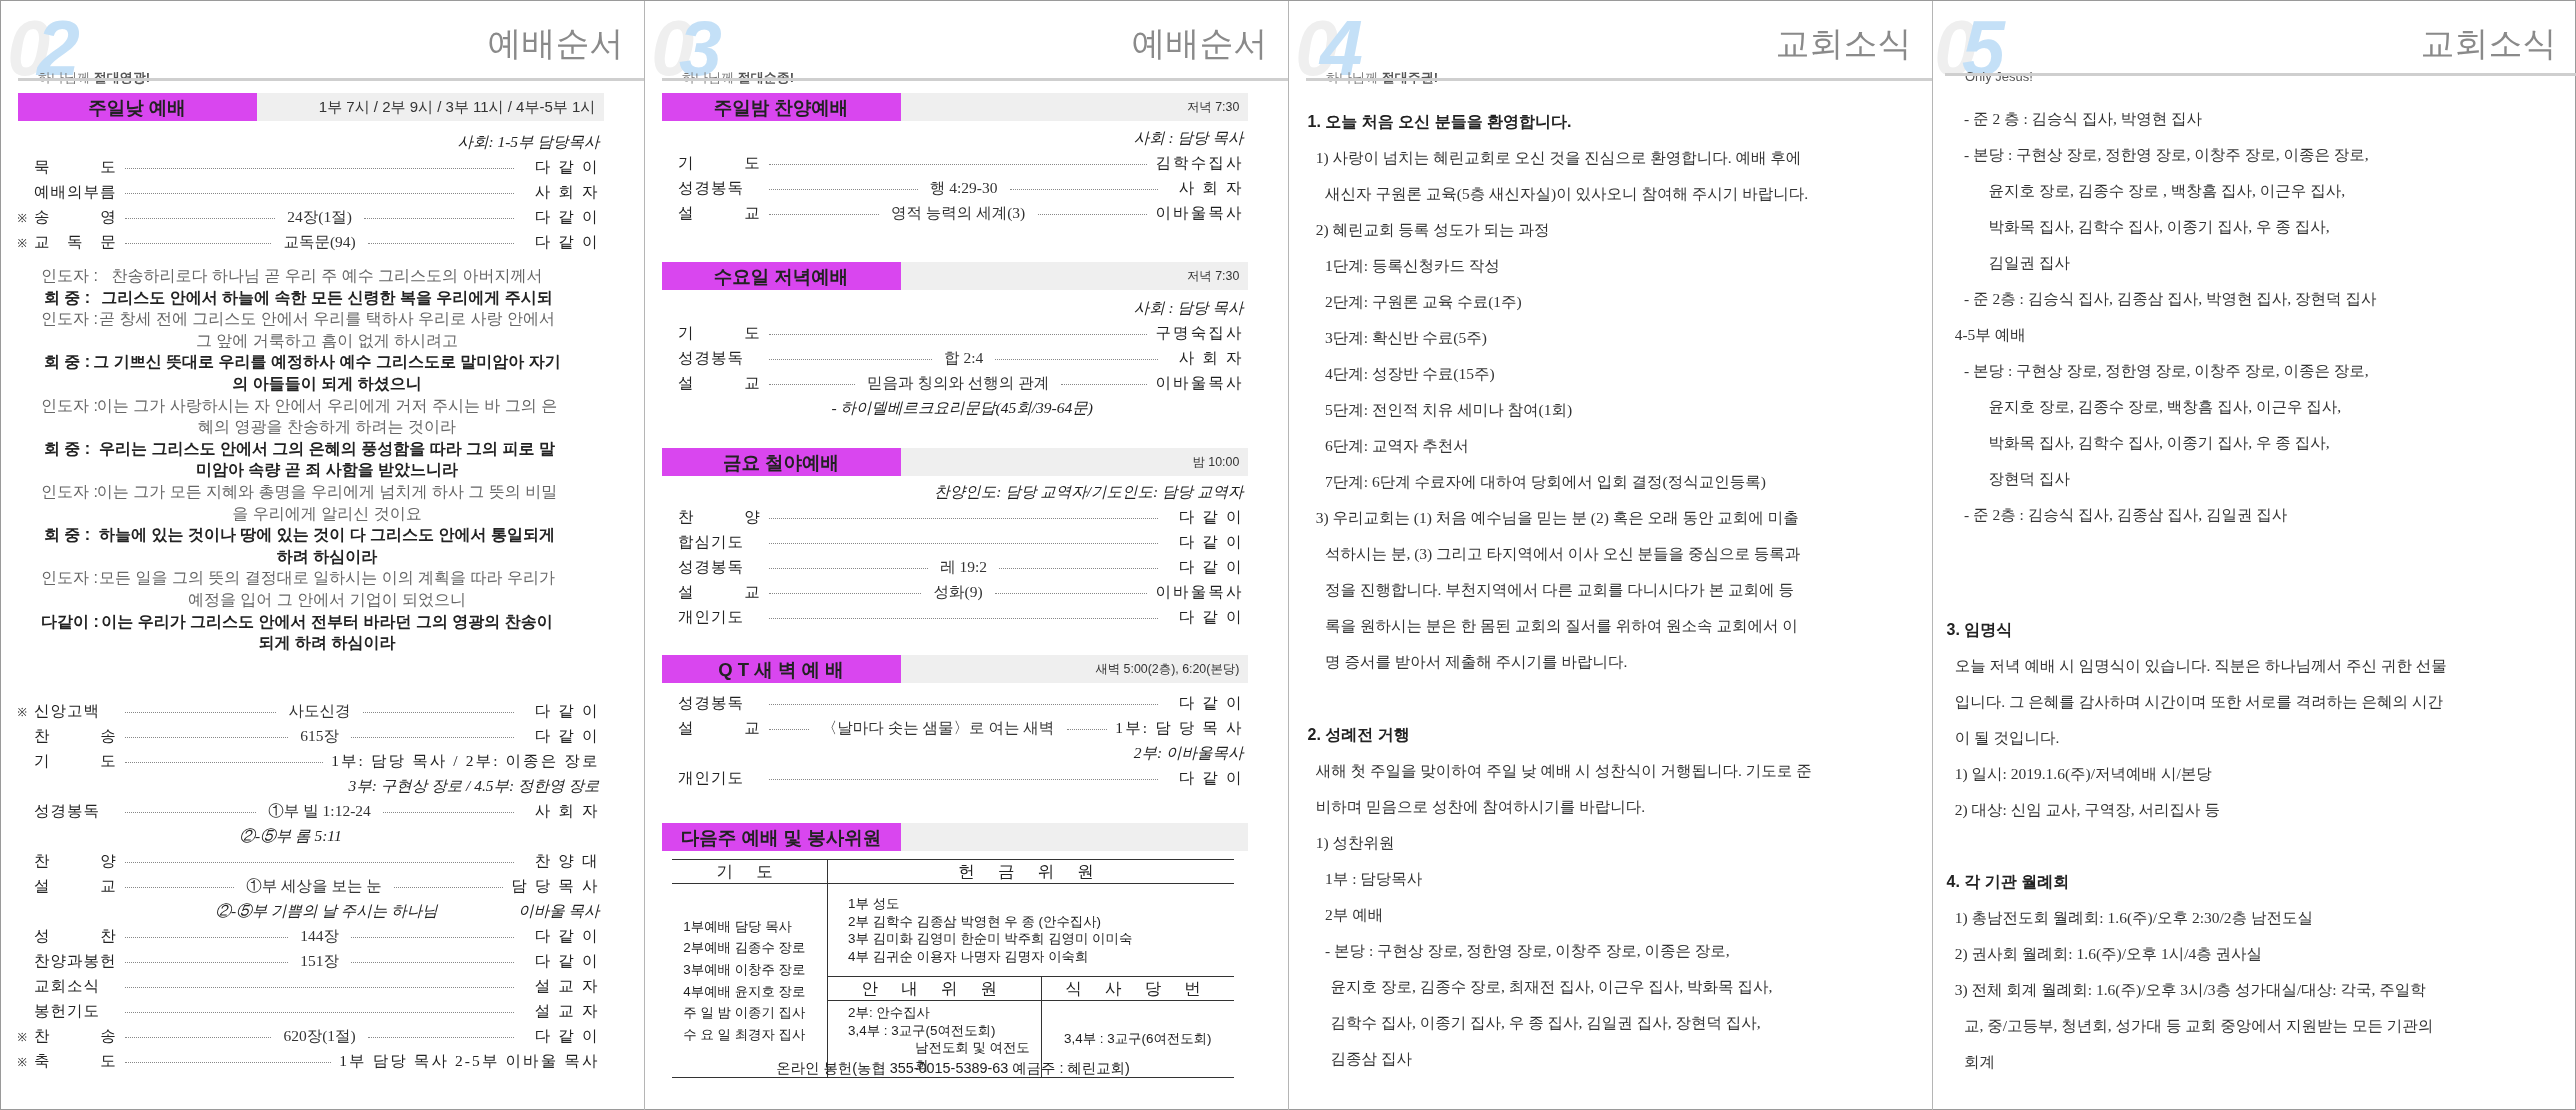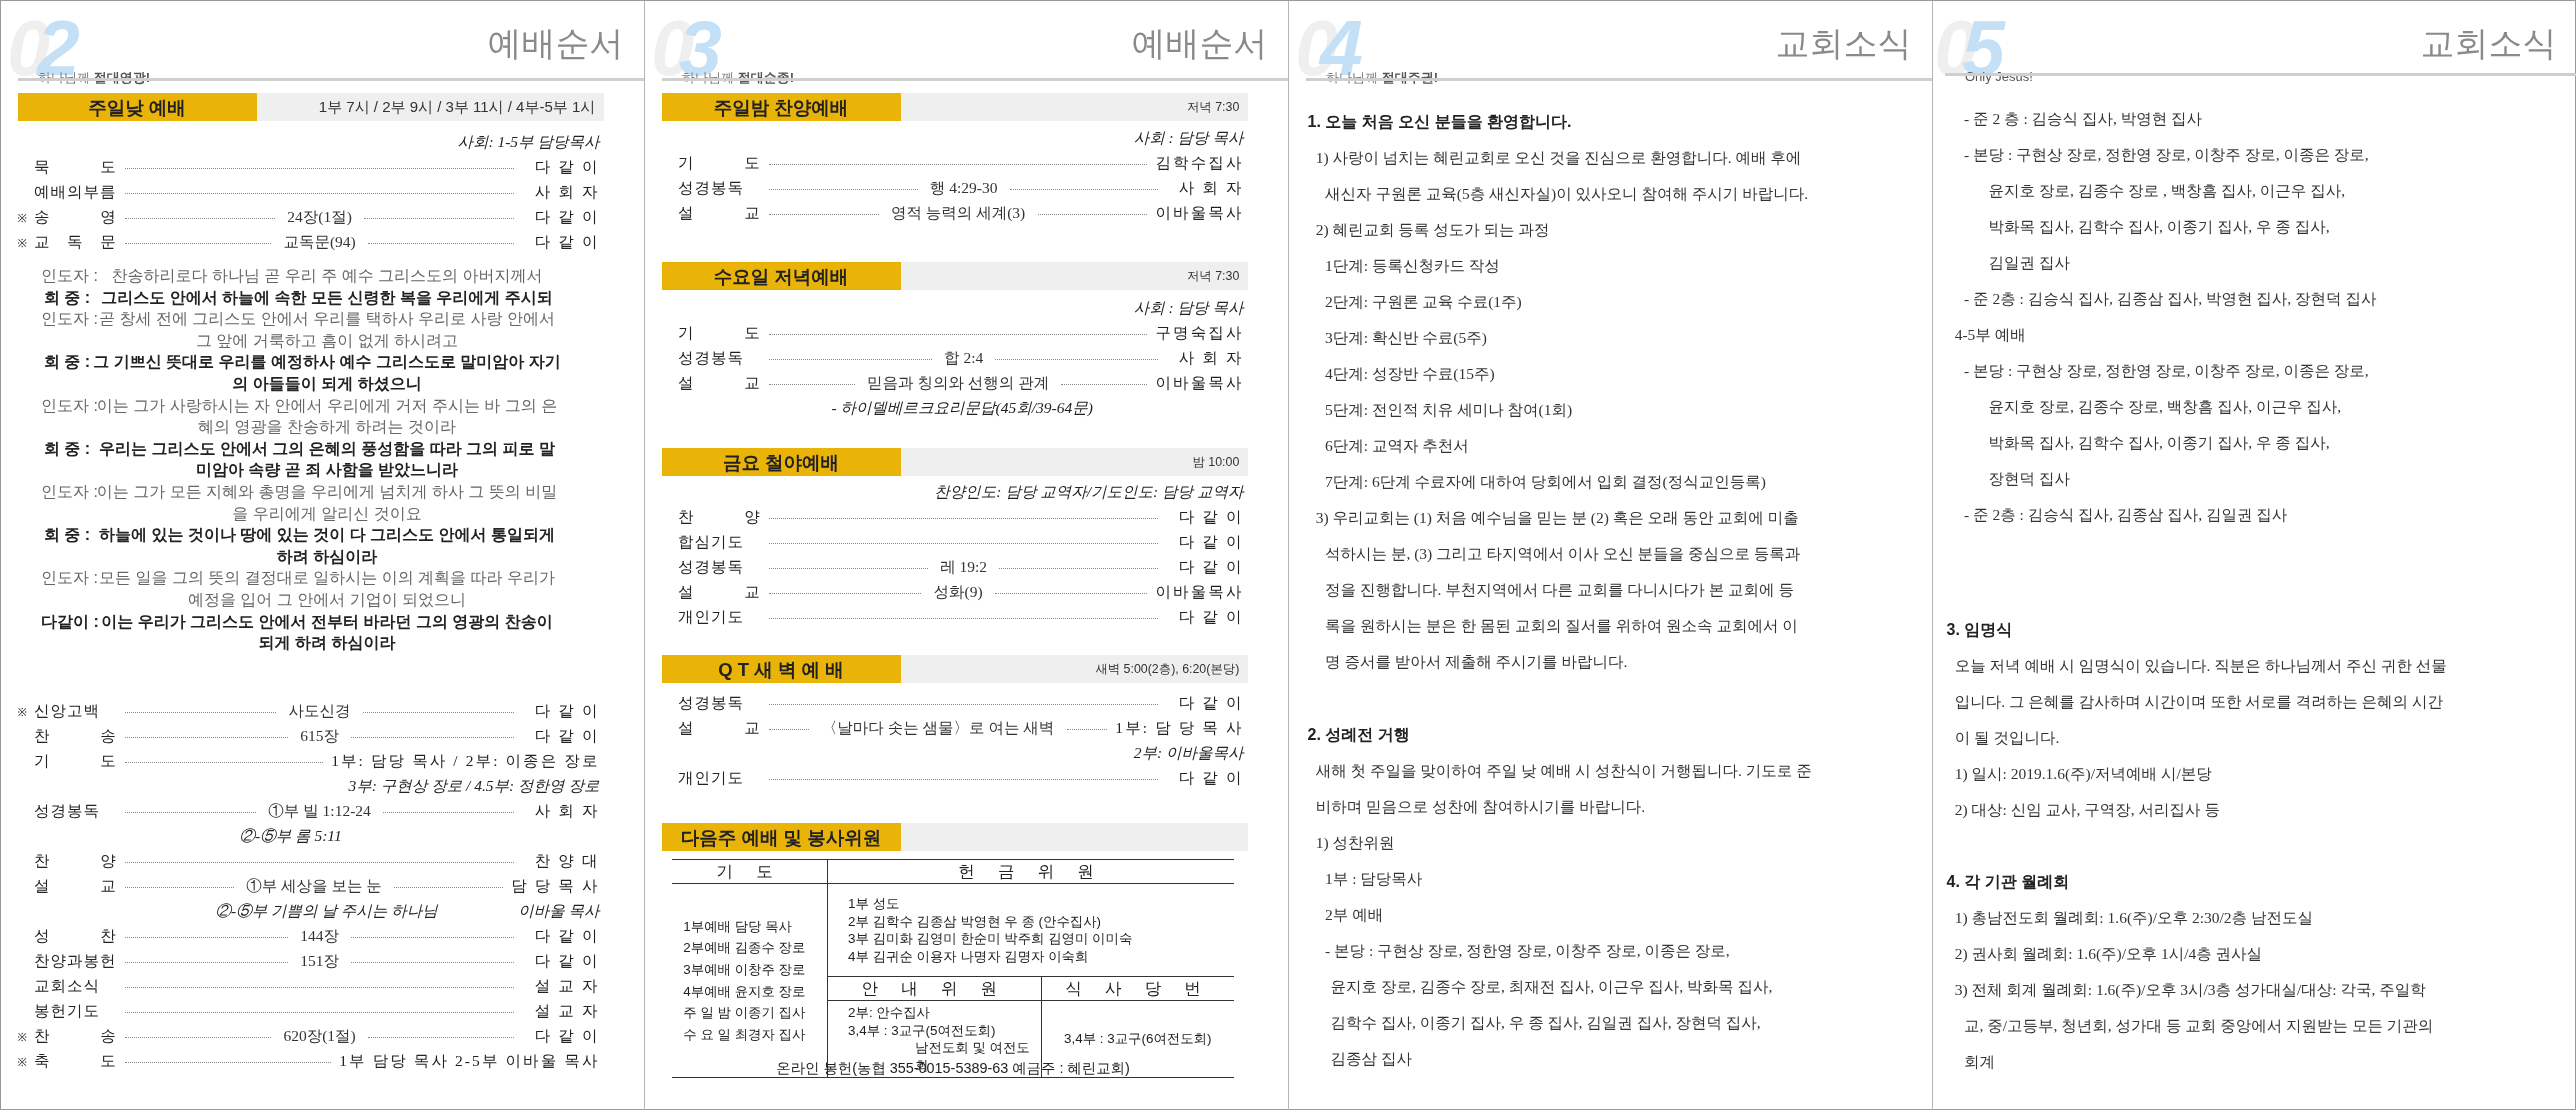--- a/index.html
+++ b/index.html
@@ -14,21 +14,21 @@
   .hdr { position: absolute; left: 0; top: 0; width: 100%; height: 82px; }
   .num0 { position: absolute; left: 6.2px; top: 9.3px; font-size: 77px; font-style: italic; font-weight: bold; color: #efefef; line-height: 1; font-family: "Liberation Sans", sans-serif; }
   .num1 { position: absolute; left: 21.6px; top: 9.3px; font-size: 77px; font-style: italic; font-weight: bold; color: #c4e0f7; line-height: 1; font-family: "Liberation Sans", sans-serif; }
   .slogan { position: absolute; left: 37px; top: 68px; font-size: 13px; color: #777; white-space: nowrap; font-family: "Liberation Sans", sans-serif; }
   .slogan b { color: #555; }
   .ptitle { position: absolute; right: 20.6px; top: 20px; font-size: 34px; color: #8a8a8a; font-family: "DejaVu Serif", serif; }
   .rule { position: absolute; left: 16.5px; right: 0; top: 77px; height: 3.1px; background: #cfcfcf; }
 
   
   .secbar { position: absolute; left: 16.5px; width: 586px; height: 28px; background: #efefef; }
-  .secbar .lbl { position: absolute; left: 0; top: 0; width: 239px; height: 28px; background: #eab308; font-size: 18.5px; font-weight: bold; color: #222; display: flex; align-items: center; justify-content: center; white-space: nowrap; font-family: "Liberation Sans", sans-serif; }
+  .secbar .lbl { position: absolute; left: 0; top: 0; width: 239px; height: 28px; background: #d946ef; font-size: 18.5px; font-weight: bold; color: #222; display: flex; align-items: center; justify-content: center; white-space: nowrap; font-family: "Liberation Sans", sans-serif; }
   .secbar .time { position: absolute; right: 8.2px; top: 0; height: 28px; display: flex; align-items: center; font-size: 12.4px; color: #333; white-space: nowrap; font-family: "Liberation Sans", sans-serif; }
 
   
   .rows { position: absolute; left: 16.5px; width: 582px; }
   .row { display: flex; align-items: center; height: 25px; font-size: 15.5px; color: #222; font-family: "Liberation Serif", serif; white-space: nowrap; }
   .row .mark { width: 7.2px; font-size: 11.3px; }
   .row .name { width: 92px; padding-left: 9.3px; letter-spacing: 1px; text-align-last: justify; text-align: justify; }
   .row .dots { flex: 1; border-bottom: 1.5px dotted #888; margin: 0 8.2px; height: 0; position: relative; top: 1px; }
   .row .mid { padding: 0 4.1px; font-size: 15.5px; color: #333; }
   .row .who { text-align: right; min-width: 77px; letter-spacing: 2.1px; }

